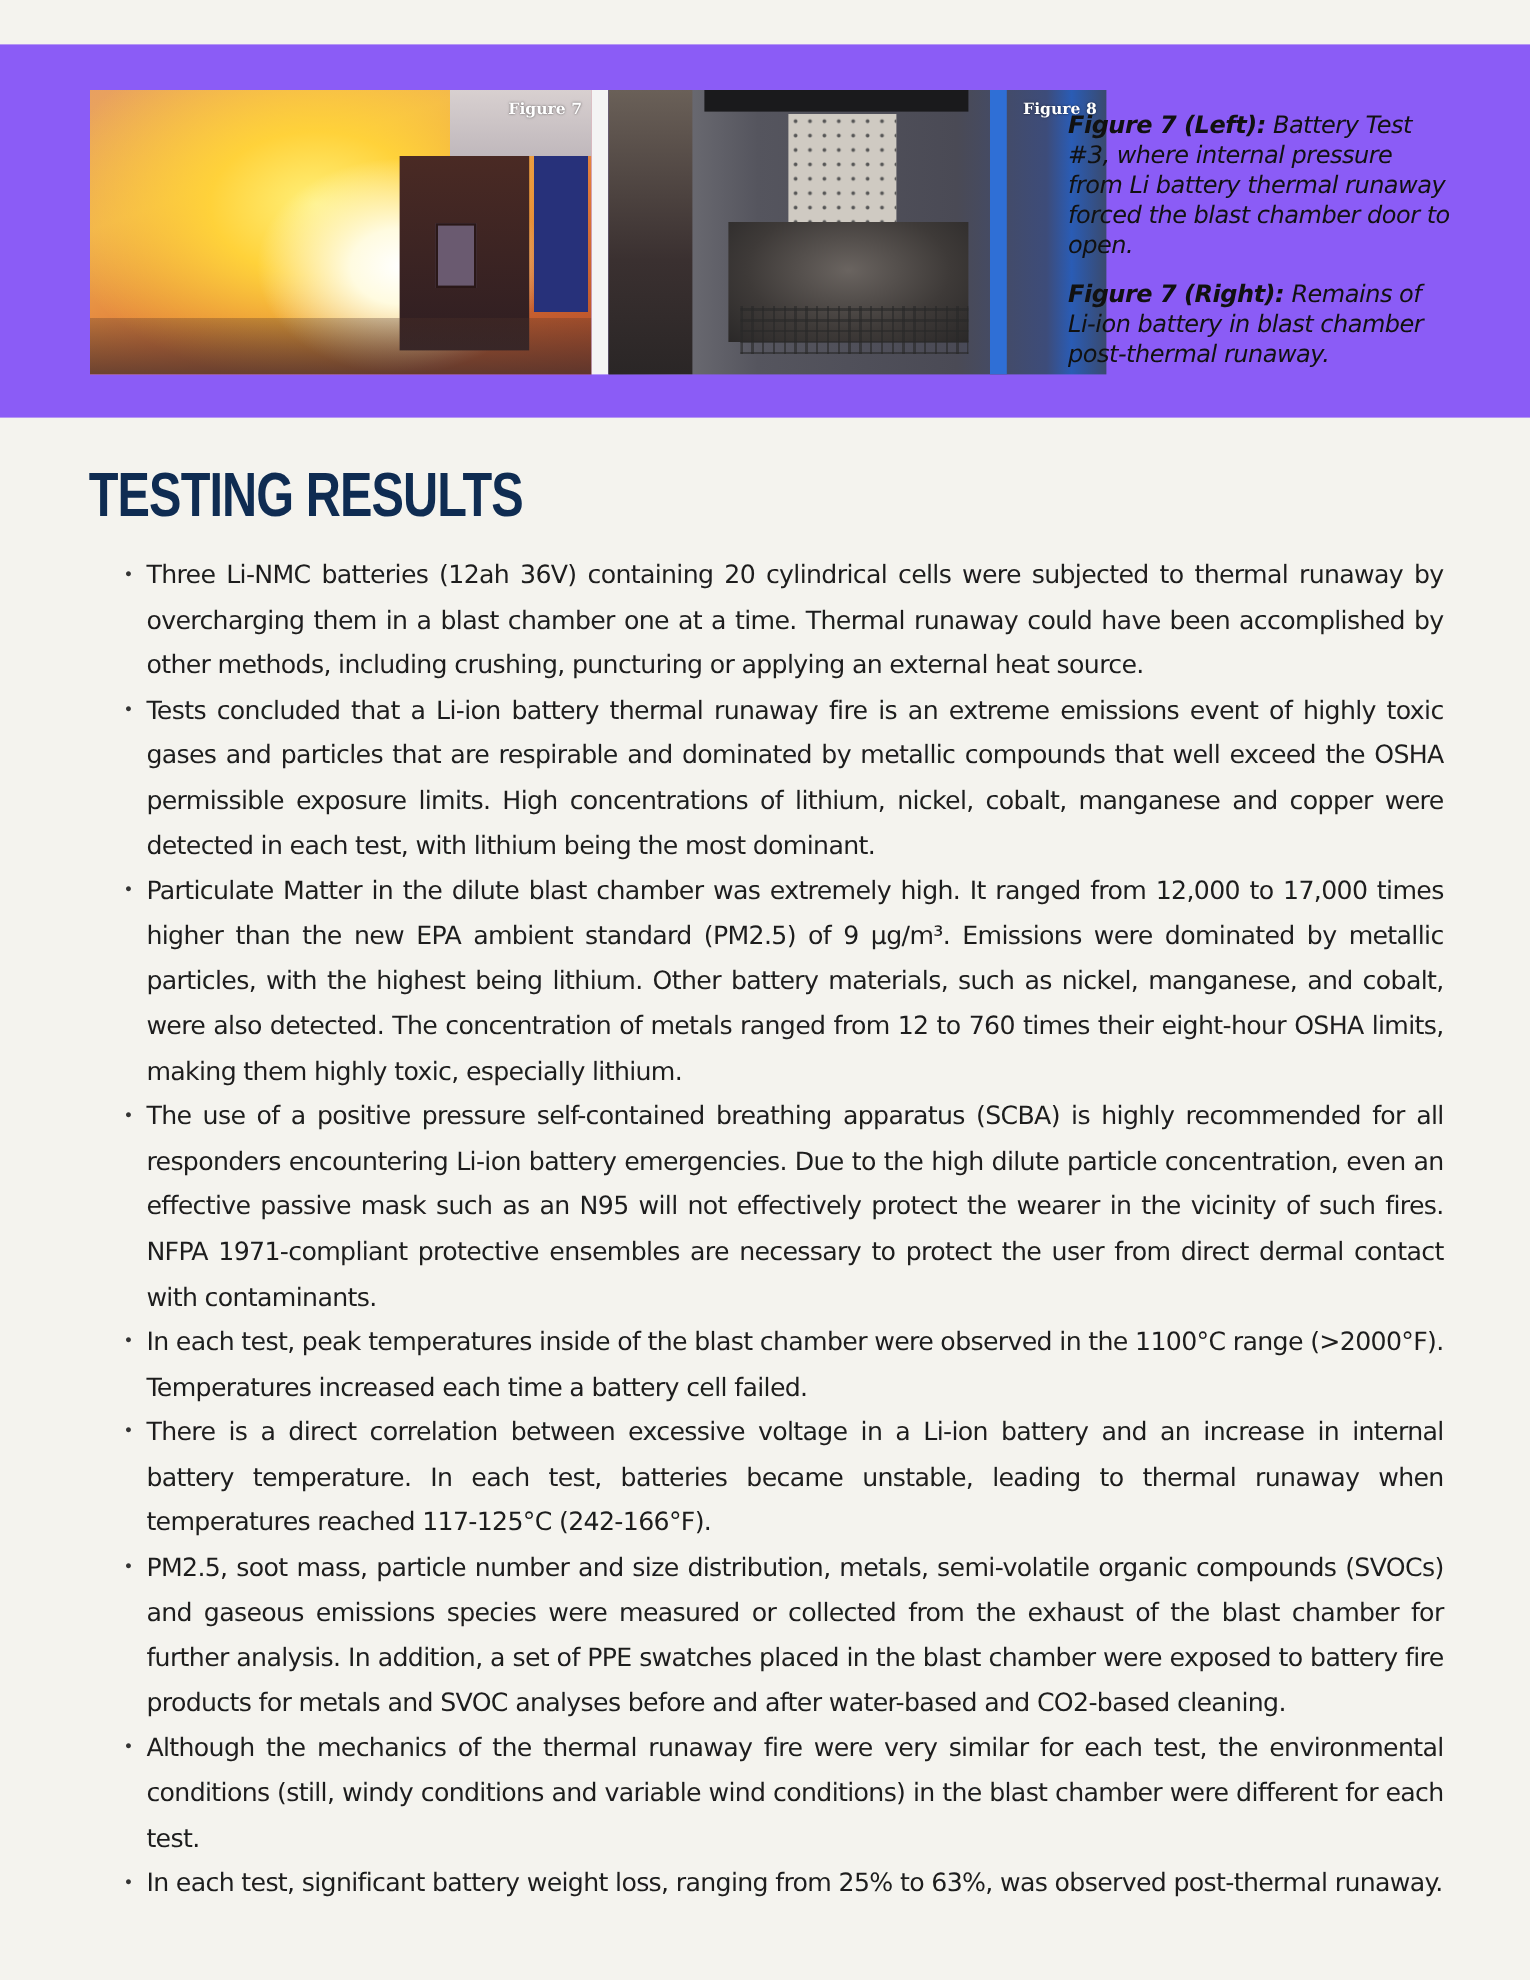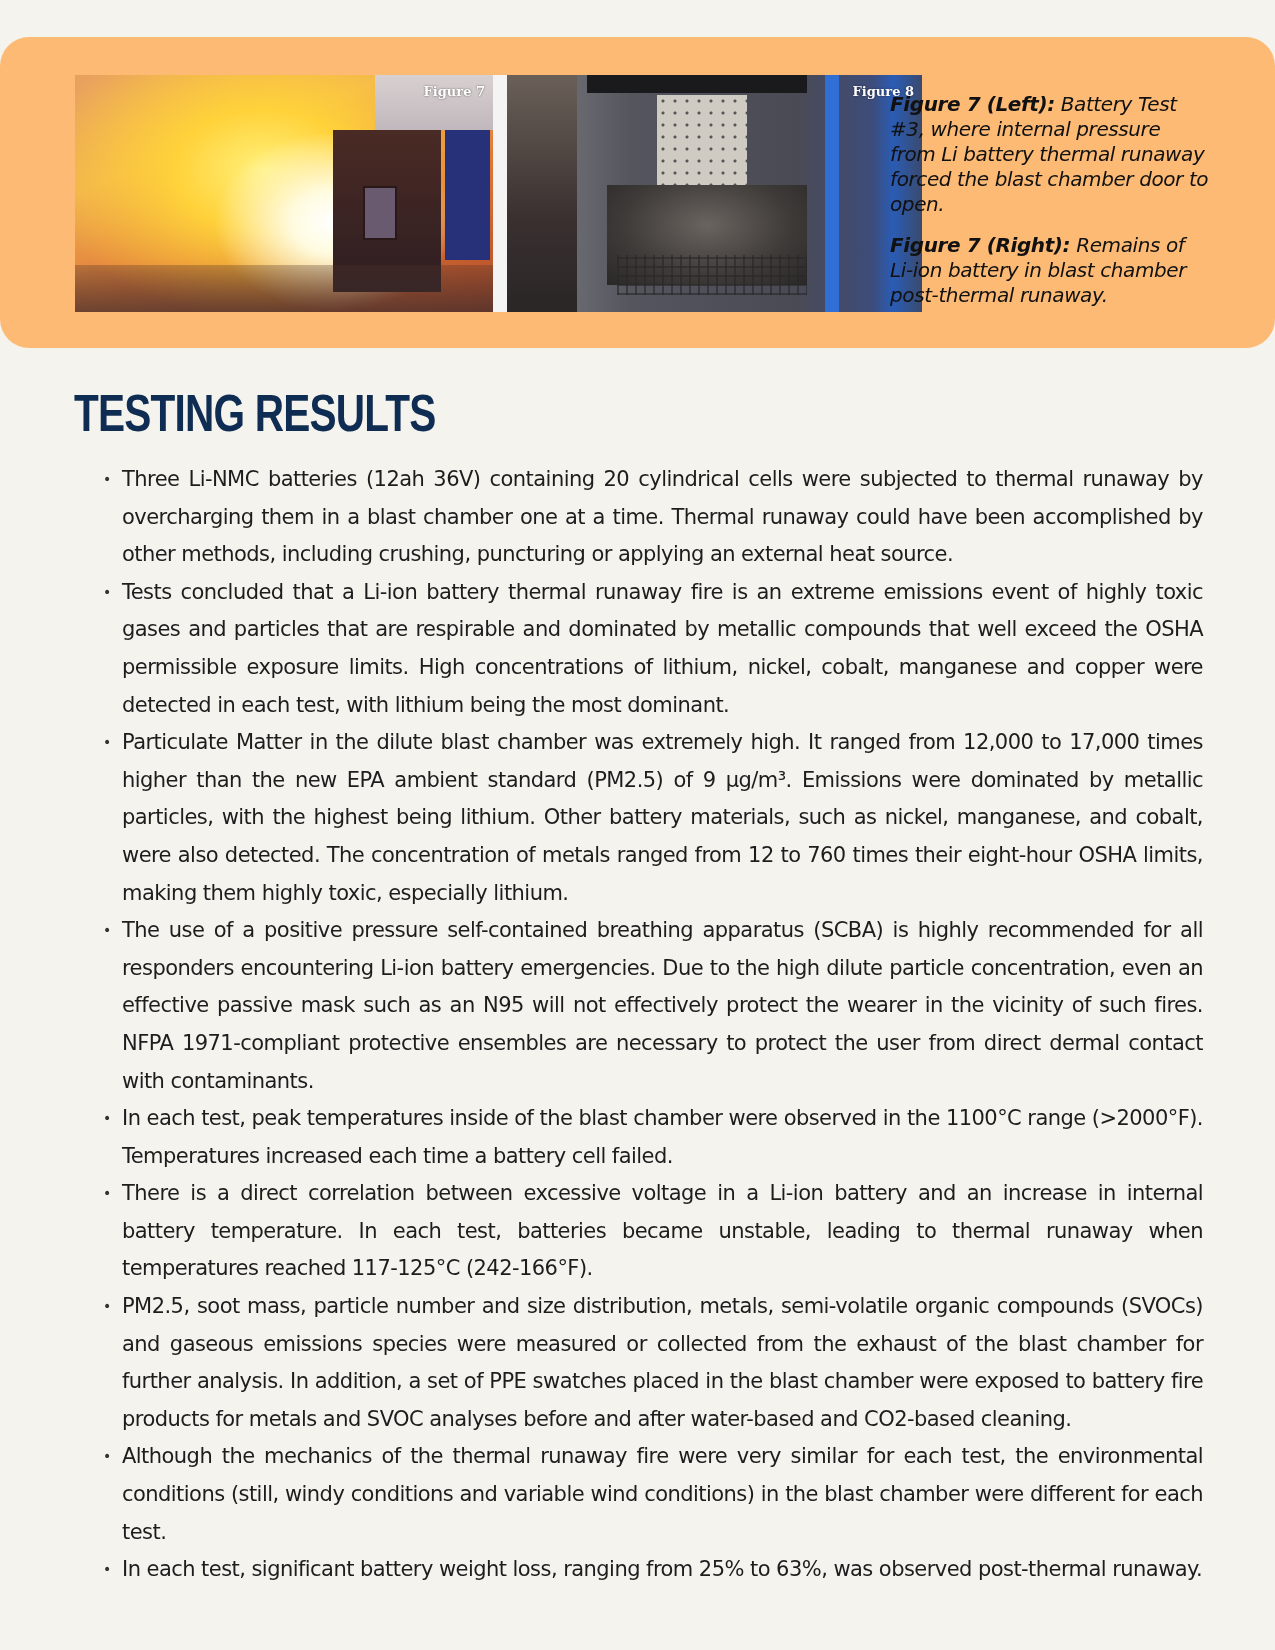--- a/index.html
+++ b/index.html
@@ -5,22 +5,21 @@
   html, body { margin:0; padding:0; }
   body {
     width:1275px; height:1650px; overflow:hidden;
     background:#f4f3ee;
     font-family:"DejaVu Sans", sans-serif;
     color:#1c1c1c;
     position:relative;
   }
   .band {
     position:absolute; left:0; top:37px; width:1275px; height:311px;
-    background:#fdba74;
-    border-radius:29px;
+    background:#8b5cf6;
   }
   .photo {
     position:absolute; top:38px; height:237px; overflow:hidden;
   }
   .photo-7 {
     left:75px; width:418px;
     background:
       radial-gradient(ellipse 120px 90px at 62% 62%, #ffffff 0%, #fffbe0 35%, rgba(255,240,120,0) 100%),
       radial-gradient(ellipse 220px 150px at 45% 40%, #fff07a 0%, #ffd23a 40%, rgba(255,170,40,0) 100%),
       linear-gradient(160deg, #e8a060 0%, #f0b050 30%, #e07838 60%, #b04a28 100%);

